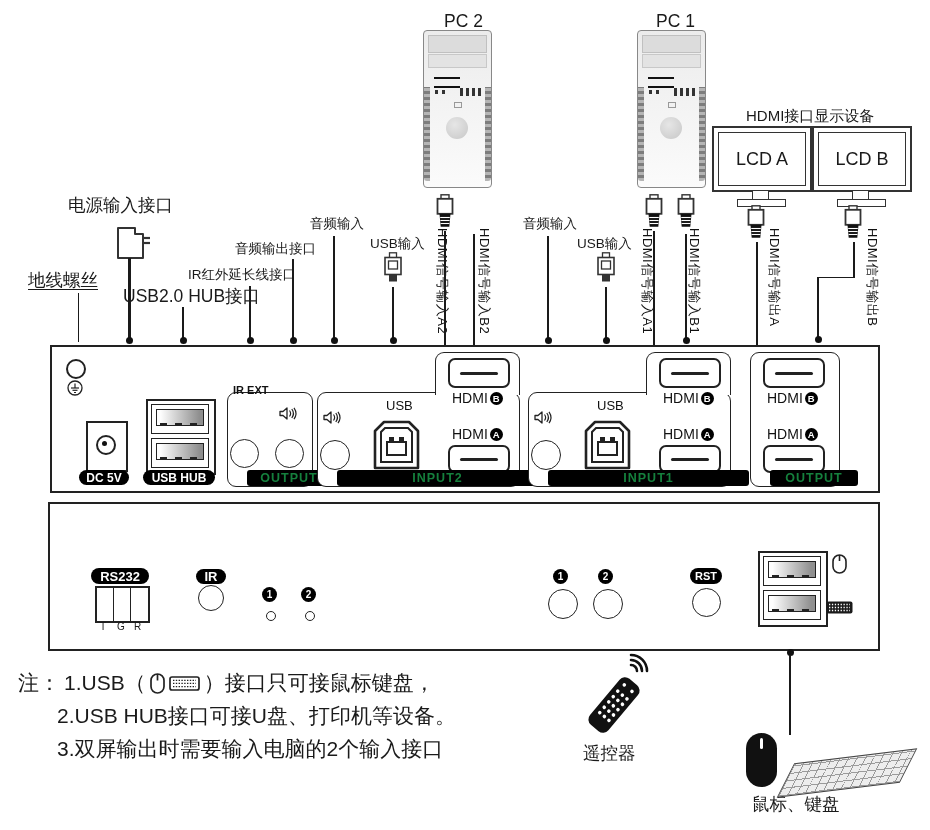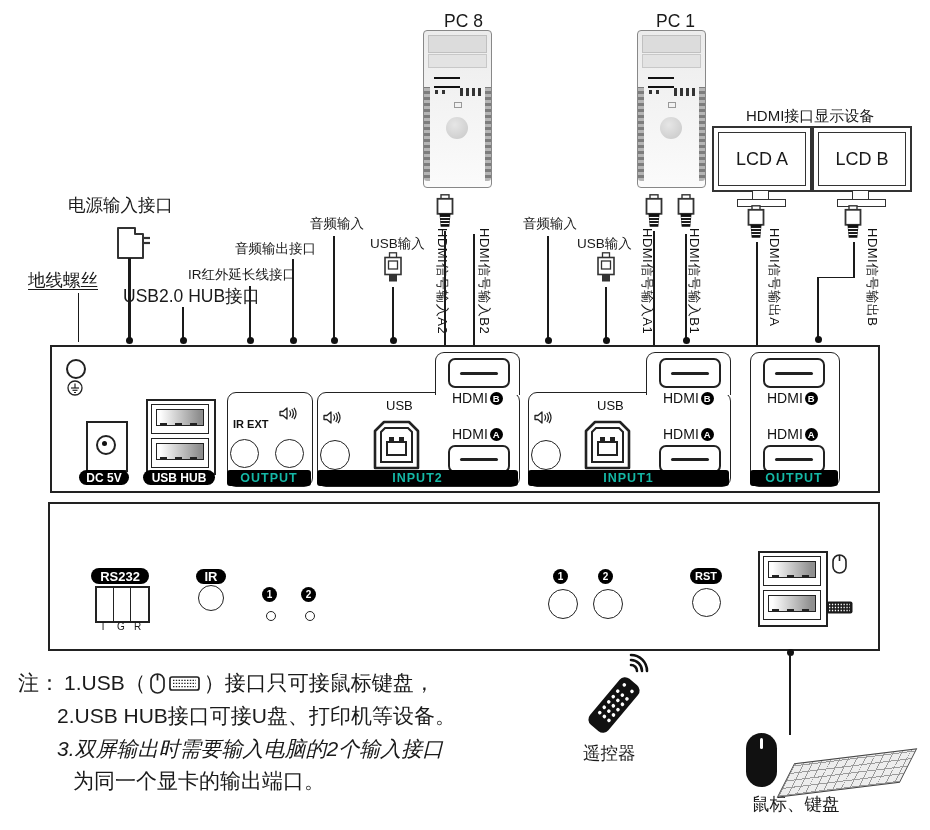--- a/index.html
+++ b/index.html
@@ -10,22 +10,22 @@
   .s17{font-size:17.5px}
   .und{text-decoration:underline;text-underline-offset:3px;}
   .vlabel{position:absolute;transform-origin:0 0;transform:rotate(90deg);white-space:nowrap;
           font-size:13px;letter-spacing:.5px;color:#111;}
   .lv{position:absolute;width:1.5px;background:#1a1a1a;}
   .lh{position:absolute;height:1.5px;background:#1a1a1a;}
   .dot{position:absolute;width:7px;height:7px;border-radius:50%;background:#111;}
   .panel{position:absolute;border:2px solid #222;background:#fff;}
   .section{position:absolute;border:1.5px solid #222;border-radius:9px;background:#fff;}
   .raised{position:absolute;border:1.5px solid #222;border-bottom:none;border-radius:9px 9px 0 0;background:#fff;}
-  .bar{position:absolute;background:#000;color:#14b8a6;font-weight:bold;font-size:12.5px;letter-spacing:1px;
-       display:flex;align-items:center;justify-content:center;border-radius:3px;}
+  .bar{position:absolute;background:#000;color:#15803d;font-weight:bold;font-size:12.5px;letter-spacing:1px;
+       display:flex;align-items:center;justify-content:center;border-radius:3px;margin-left:20px;}
   .pill{position:absolute;background:#000;color:#fff;font-weight:bold;display:flex;align-items:center;
         justify-content:center;border-radius:9px;}
   .circ{position:absolute;border:1.5px solid #222;border-radius:50%;background:#fff;}
   .badge{position:absolute;width:15px;height:15px;border-radius:50%;background:#000;color:#fff;
          font-size:10px;font-weight:bold;display:flex;align-items:center;justify-content:center;}
   .cbadge{display:inline-flex;width:13px;height:13px;border-radius:50%;background:#000;color:#fff;
           font-size:9.5px;font-weight:bold;align-items:center;justify-content:center;margin-left:2px;flex:none;}
   .hdmi-port{position:absolute;border:2.5px solid #222;border-radius:7px;background:#fff;}
   .hdmi-port::after{content:"";position:absolute;left:18%;right:18%;top:50%;height:3px;margin-top:-1.5px;
           background:#222;border-radius:2px;}
@@ -65,21 +65,21 @@
       background:#ededed;transform:rotate(-7deg) skewX(-34deg);
       background-image:repeating-linear-gradient(90deg,#9a9a9a 0 1px,transparent 1px 9px),
                        repeating-linear-gradient(0deg,#9a9a9a 0 1px,transparent 1px 7px);}
   svg{position:absolute;overflow:visible;}
 </style>
 </head>
 <body>
 
 <div id="stage">
 
-  <div class="lbl s17" style="left:444px;top:12px;">PC 8</div>
+  <div class="lbl s17" style="left:444px;top:12px;">PC 2</div>
   <div class="lbl s17" style="left:656px;top:12px;">PC 1</div>
 
   <div class="pc" style="left:423px;top:30px;">
     <div class="bay1"></div>
     <div class="bay2"></div>
     <div class="cardreader"></div>
     <div class="pdots"></div>
     <div class="pbars"></div>
     <div class="pbtn"></div>
     <div class="pcircle"></div>
@@ -244,21 +244,21 @@
         <div class="pins"></div>
     </div>
     <div class="usba" style="left:3px;top:37px;width:56px;height:28px;">
       <div class="in"></div>
         <div class="pins"></div>
     </div>
   </div>
   <div class="pill" style="left:143px;top:470px;width:72px;height:15px;font-size:12px;">USB HUB</div>
 
   <div class="section" style="left:227px;top:392px;width:84px;height:93px;"></div>
-  <div class="lbl s11" style="left:233px;top:418px;font-weight:bold;color:#111;">IR EXT</div>
+  <div class="lbl s11" style="left:233px;top:384px;font-weight:bold;color:#111;">IR EXT</div>
   <svg style="left:279px;top:407px;" width="17" height="13" viewBox="0 0 17 13">
     <path d="M1 4.5 h3 l4 -3.5 v11 l-4 -3.5 h-3 z" fill="none" stroke="#222" stroke-width="1.3" stroke-linejoin="round"></path>
     <path d="M10.5 3.5 a5 5 0 0 1 0 6" fill="none" stroke="#222" stroke-width="1.2"></path>
     <path d="M12.8 2 a7.5 7.5 0 0 1 0 9" fill="none" stroke="#222" stroke-width="1.2"></path>
     <path d="M15 0.8 a10 10 0 0 1 0 11.4" fill="none" stroke="#222" stroke-width="1.2"></path>
   </svg>
   <div class="circ" style="left:230px;top:439px;width:27px;height:27px;"></div>
   <div class="circ" style="left:275px;top:439px;width:27px;height:27px;"></div>
   <div class="bar" style="left:227px;top:470px;width:84px;height:16px;">OUTPUT</div>
 
@@ -393,22 +393,21 @@
     </svg>
     <svg style="position:static;" width="31" height="15" viewBox="0 0 31 15">
       <rect x="1" y="1" width="29" height="13" rx="2" fill="#fff" stroke="#222" stroke-width="1.7"></rect>
       <line x1="4" y1="4.4" x2="27" y2="4.4" stroke="#222" stroke-width="1.4" stroke-dasharray="1.4 1.4"></line>
       <line x1="4" y1="7.4" x2="27" y2="7.4" stroke="#222" stroke-width="1.4" stroke-dasharray="1.4 1.4"></line>
       <line x1="4" y1="10.6" x2="27" y2="10.6" stroke="#222" stroke-width="1.4" stroke-dasharray="1.4 1.4"></line>
     </svg>
     <span>）接口只可接鼠标键盘，</span>
   </div>
   <div class="note-line" style="left:57px;top:702px;">2.USB HUB接口可接U盘、打印机等设备。</div>
-  <div class="note-line" style="left:57px;top:735px;font-style:italic;">3.双屏输出时需要输入电脑的2个输入接口</div>
-  <div class="note-line" style="left:73px;top:767px;">为同一个显卡的输出端口。</div>
+  <div class="note-line" style="left:57px;top:735px;">3.双屏输出时需要输入电脑的2个输入接口</div>
 
   <svg style="left:578px;top:645px;" width="92" height="96" viewBox="0 0 92 96">
     <g transform="rotate(40 36 60)">
       <rect x="24" y="30" width="24" height="60" rx="7" fill="#111"></rect>
       <circle cx="31" cy="38" r="1.8" fill="#fff"></circle>
         <circle cx="41" cy="38" r="1.8" fill="#fff"></circle>
       <circle cx="30" cy="47" r="1.8" fill="#fff"></circle>
         <circle cx="36" cy="47" r="1.8" fill="#fff"></circle>
         <circle cx="42" cy="47" r="1.8" fill="#fff"></circle>
       <circle cx="30" cy="54" r="1.8" fill="#fff"></circle>

